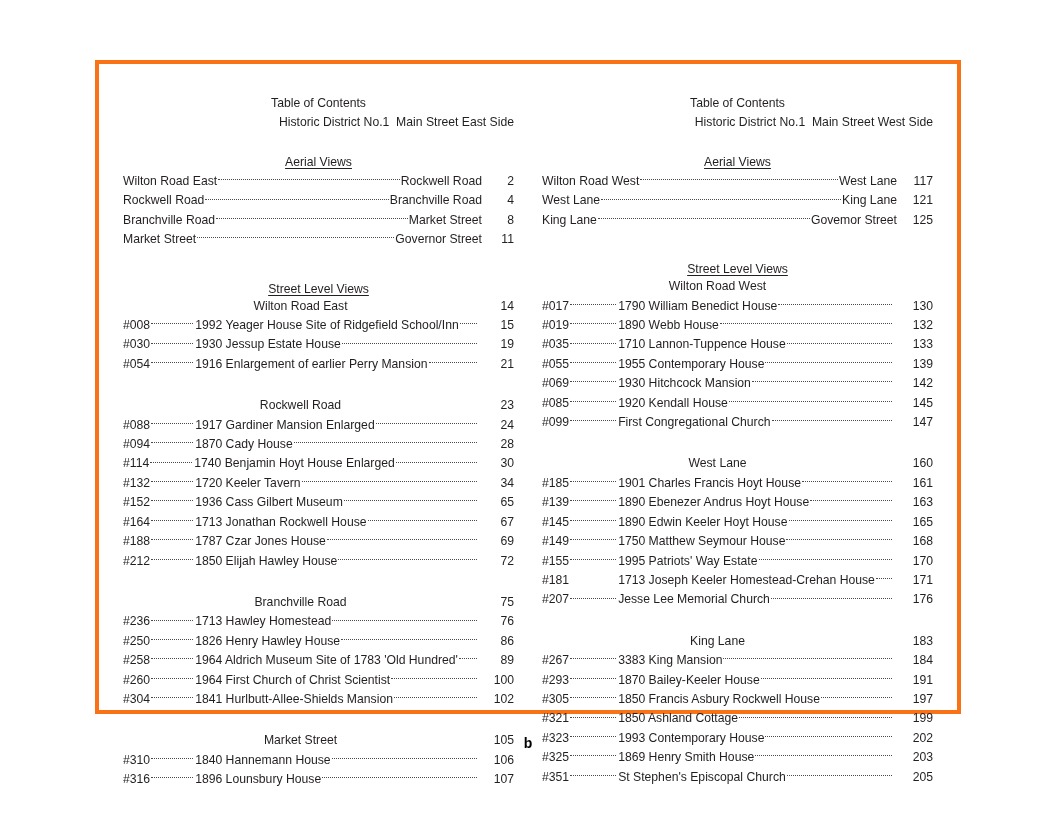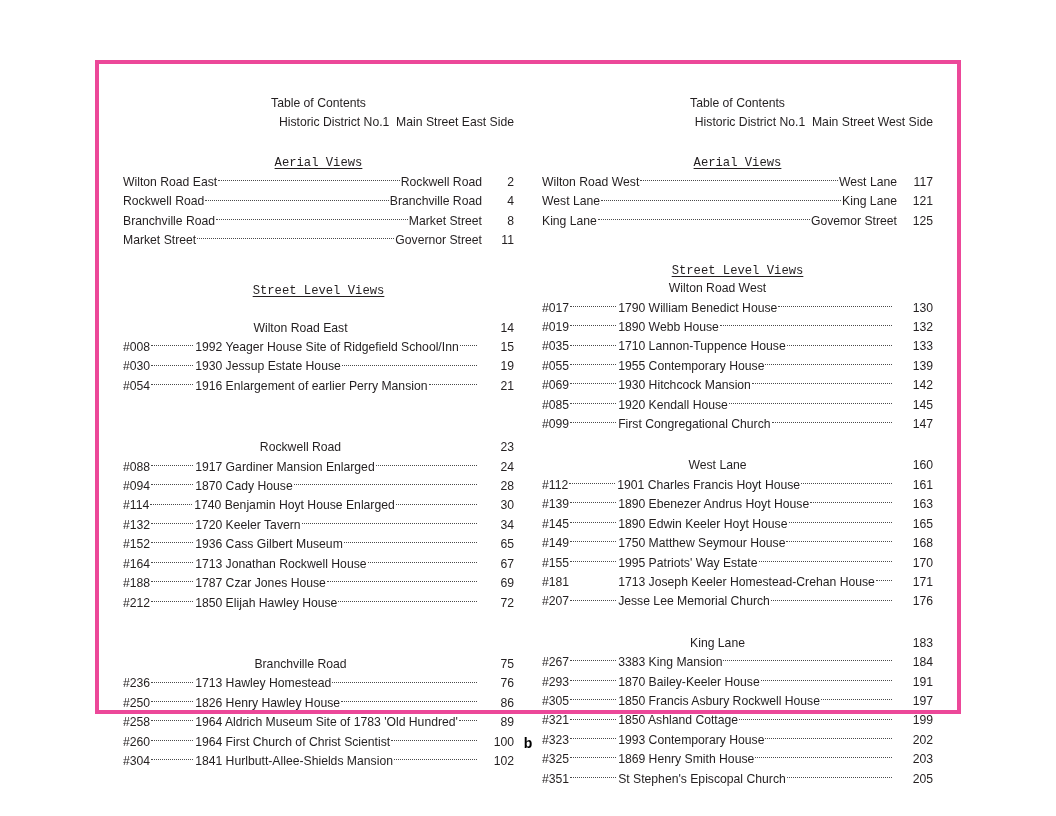--- a/index.html
+++ b/index.html
@@ -15,21 +15,21 @@
     position: relative;
     overflow: hidden;
   }
 
   .page-frame {
     position: absolute;
     left: 95px;
     top: 60px;
     width: 866px;
     height: 654px;
-    border: 4px solid #ec4899;
+    border: 4px solid #f97316;
     background: #ffffff;
     box-sizing: border-box;
   }
 
   .columns {
     position: absolute;
     left: 0;
     top: 0;
     right: 0;
     bottom: 0;
@@ -53,21 +53,20 @@
 
   .section-title {
     text-align: center;
     font-size: 12.2px;
     margin-top: 24px;
     margin-bottom: 3px;
   }
   .section-title span {
     text-decoration: underline;
     text-underline-offset: 2px;
-    font-family: Liberation Mono, monospace;
   }
   .section-title.street { margin-top: 32px; margin-bottom: 1px; }
 
   
   .row {
     display: flex;
     align-items: baseline;
     font-size: 12.2px;
     line-height: 19.4px;
     white-space: nowrap;
@@ -102,21 +101,21 @@
     display: flex;
     align-items: baseline;
     font-size: 12.2px;
     line-height: 19.4px;
   }
   .subhead .name {
     flex: 1 1 auto;
     text-align: center;
   }
   .subhead .pagenum { flex: 0 0 auto; }
-  .left-col .subhead .pagenum  { width: 30px; margin-top: 20px; }
+  .left-col .subhead .pagenum  { width: 30px; }
   .right-col .subhead .pagenum { width: 34px; }
   .subhead.spaced { margin-top: 22px; }
 
   
   .entry .marker {
     flex: 0 0 auto;
   }
   .entry .marker-leader {
     flex: 0 0 auto;
     width: 0;
@@ -418,21 +417,21 @@
             <span class="marker-leader"></span>
             <span class="title">First Congregational Church</span>
             <span class="leader"></span>
             <span class="pagenum">147</span>
           </div>
           <div class="subhead spaced">
             <span class="name">West Lane</span>
             <span class="pagenum">160</span>
           </div>
           <div class="row entry">
-            <span class="marker">#112</span>
+            <span class="marker">#185</span>
             <span class="marker-leader"></span>
             <span class="title">1901 Charles Francis Hoyt House</span>
             <span class="leader"></span>
             <span class="pagenum">161</span>
           </div>
           <div class="row entry">
             <span class="marker">#139</span>
             <span class="marker-leader"></span>
             <span class="title">1890 Ebenezer Andrus Hoyt House</span>
             <span class="leader"></span>

